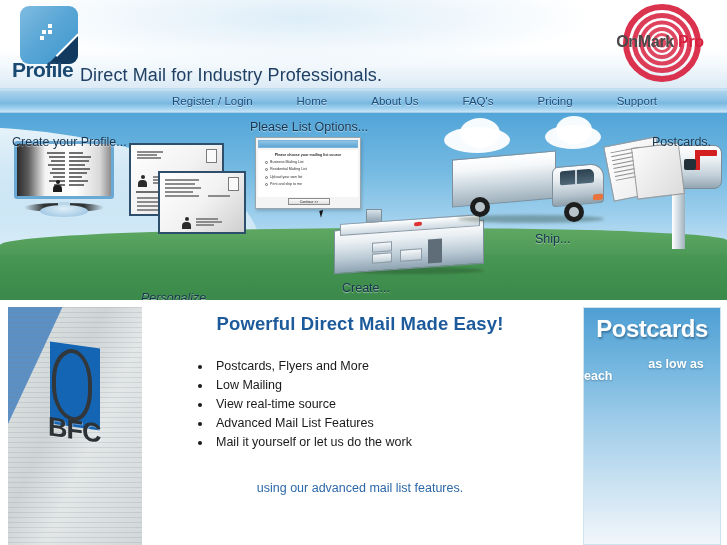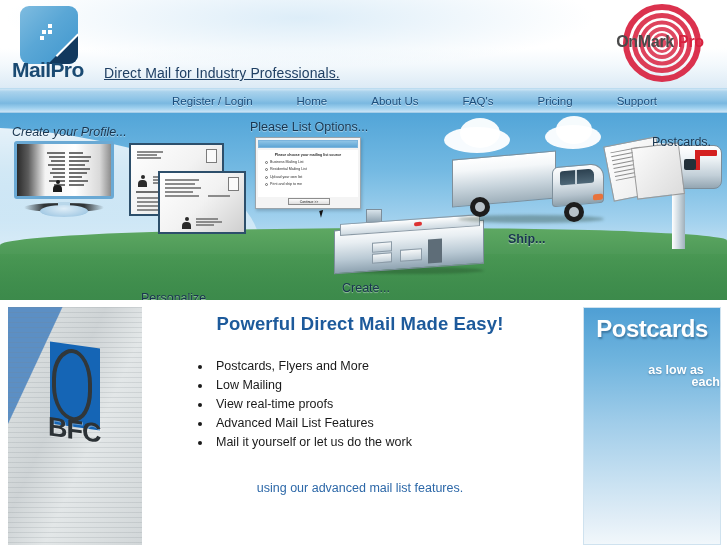--- a/index.html
+++ b/index.html
@@ -42,22 +42,22 @@
   .logo-dots i { position:absolute; background:#ffffff; display:block; }
   .d1 { width:4px;height:4px; left:8px; top:0; }
   .d2 { width:4px;height:4px; left:2px; top:6px; }
   .d3 { width:4px;height:4px; left:8px; top:6px; }
   .d4 { width:4px;height:4px; left:0px; top:12px; }
   .logo-word {
     position:absolute; left:0; top:52px; width:86px;
     font-size:21px; font-weight:bold; color:#1a4a72; letter-spacing:-0.6px;
   }
   .tagline {
-    position:absolute; left:104px; top:65px;
-    font-size:14px; color:#1f3f63; letter-spacing:0.1px;text-decoration:underline;
+    position:absolute; left:80px; top:65px;
+    font-size:18px; color:#1f3f63; letter-spacing:0.1px;
   }
 
   
   .onmark { position:absolute; right:8px; top:2px; width:118px; height:82px; }
   .rings { position:absolute; left:22px; top:2px; width:78px; height:78px; }
   .rings span {
     position:absolute; border-radius:50%; border-style:solid; border-color:#d8213f;
     left:50%; top:50%; transform: translate(-50%,-50%);
   }
   .r1 { width:78px;height:78px; border-width:6px; opacity:.92; }
@@ -111,26 +111,26 @@
   .cl-a { left:444px; top:14px; width:66px; height:26px; }
   .cl-a2{ left:460px; top:5px;  width:40px; height:30px; background:#fff; border-radius:50%; position:absolute;}
   .cl-b { left:545px; top:12px; width:56px; height:24px; }
   .cl-b2{ left:556px; top:3px;  width:36px; height:28px; background:#fff; border-radius:50%; position:absolute;}
   .cl-c { left:620px; top:30px; width:70px; height:20px; }
 
   .hero-label {
     position:absolute; font-size:12.5px; color:#18354f; white-space:nowrap;
     text-shadow: 0 1px 1px rgba(255,255,255,.5);
   }
-  .lbl-profile   { left:12px;  top:12px;font-style:italic; }
+  .lbl-profile   { left:12px;  top:22px; }
   .lbl-mailing   { left:250px; top:7px; }
   .lbl-delivered { left:652px; top:22px; }
-  .lbl-ship      { left:508px; top:119px;font-weight:bold; }
+  .lbl-ship      { left:535px; top:119px; }
   .lbl-print     { left:342px; top:168px; }
-  .lbl-personal  { left:141px; top:178px; }
+  .lbl-personal  { left:141px; top:178px;font-style:italic; }
 
   
   .monitor { position:absolute; left:14px; top:28px; width:100px; height:75px; }
   .mon-frame {
     width:100px; height:58px; border:3px solid #6aa9d4; border-radius:3px;
     background: linear-gradient(to right, #2b2b2b 0%, #5c5c5c 12%, #f4f4f4 30%, #ffffff 62%, #d9d9d9 88%, #8d8d8d 100%);
     position:relative; overflow:hidden;
   }
   .mon-form { position:absolute; left:30px; top:6px; width:52px; height:46px; }
   .mon-form i { position:absolute; height:1.5px; background:#707070; display:block; }
@@ -301,30 +301,30 @@
   .promo {
     position:absolute; left:583px; top:7px; width:138px; height:238px;
     background: linear-gradient(to bottom, #4f9fd4 0%, #6fb4de 22%, #9fcce9 48%, #c6e0f1 72%, #e2eef7 90%, #f1f7fb 100%);
     border:1px solid #cfe2ef;
   }
   .promo-title {
     text-align:center; margin-top:7px; font-size:24px; font-weight:bold; color:#ffffff;
     letter-spacing:-0.5px; text-shadow: 1px 2px 2px rgba(20,60,95,.45);
   }
   .promo-sub {
-    text-align:center; margin-top:20px; font-size:12.5px; font-weight:bold; color:#ffffff;
+    text-align:center; margin-top:14px; font-size:12.5px; font-weight:bold; color:#ffffff;
     text-shadow: 0 1px 2px rgba(20,60,95,.4);
     padding-left: 48px;
   }
   .promo-price {
     text-align:center; margin-top:-2px; font-size:52px; font-weight:bold; color:#ffffff;
     line-height:58px; text-shadow: 2px 3px 3px rgba(20,60,95,.45);
   }
   .promo-each {
-    text-align:right; margin-top:-2px; font-size:12.5px; font-weight:bold; color:#ffffff;
+    text-align:left; margin-top:-2px; font-size:12.5px; font-weight:bold; color:#ffffff;
     text-shadow: 0 1px 2px rgba(20,60,95,.4);
   }
 </style>
 </head>
 <body>
 
 <div class="page">
 
   <div class="header">
     <div class="header-sheen"></div>
@@ -333,21 +333,21 @@
       <div class="logo-mark">
         <div class="logo-tri"></div>
         <div class="logo-diag"></div>
         <div class="logo-dots">
           <i class="d1"></i>
             <i class="d2"></i>
             <i class="d3"></i>
             <i class="d4"></i>
         </div>
       </div>
-      <div class="logo-word">MailPro</div>
+      <div class="logo-word">Profile</div>
     </div>
 
     <div class="tagline">Direct Mail for Industry Professionals.</div>
 
     <div class="onmark">
       <div class="rings">
         <span class="r1"></span>
           <span class="r2"></span>
           <span class="r3"></span>
         <span class="r4"></span>
@@ -547,21 +547,21 @@
       <div class="bfc-b"></div>
       <div class="bfc-txt">BFC</div>
     </div>
 
     <div class="content">
       <div class="headline">Powerful Direct Mail Made Easy!</div>
 
       <ul class="bullets">
         <li>Postcards, Flyers and More</li>
         <li>Low Mailing</li>
-        <li>View real-time proofs</li>
+        <li>View real-time source</li>
         <li>Advanced Mail List Features</li>
         <li>Mail it yourself or let us do the work</li>
       </ul>
 
       <div class="subnote">
         <div>using our advanced mail list features.</div>
       </div>
     </div>
 
     <div class="promo">

